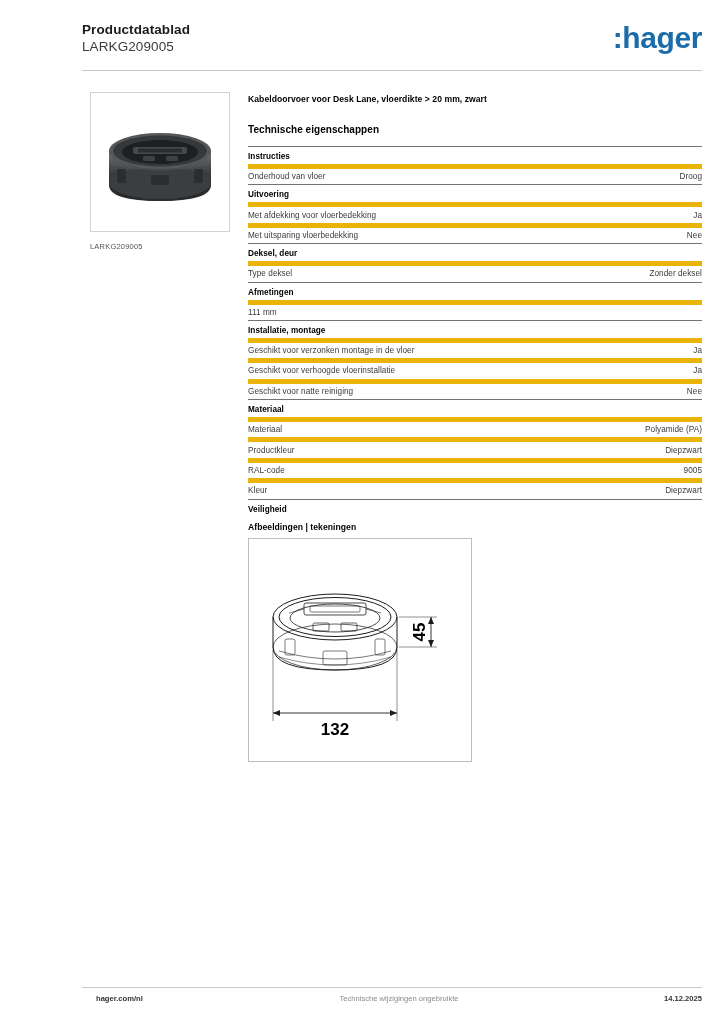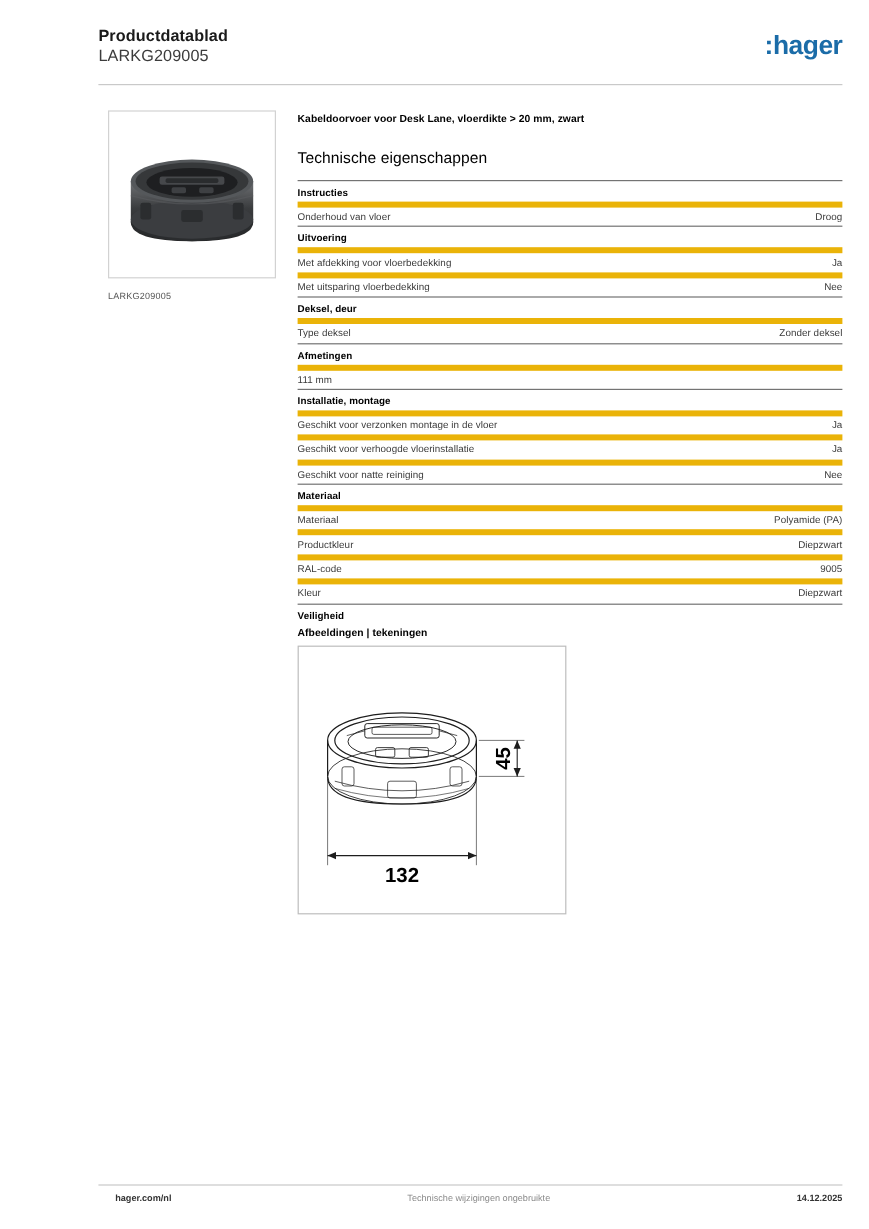--- a/index.html
+++ b/index.html
@@ -42,21 +42,21 @@
     font-size: 13.5px;
     font-weight: normal;
     color: #3c3c3c;
     line-height: 17px;
     letter-spacing: 0.1px;
   }
   .logo {
     position: absolute;
     right: 0;
     top: 2px;
-    font-size: 22px;
+    font-size: 30px;
     font-weight: bold;
     color: #1b6ca8;
     letter-spacing: -0.4px;
     line-height: 28px;
   }
   .logo .colon {
     color: #1b6ca8;
   }
   .header-rule {
     position: absolute;
@@ -95,22 +95,22 @@
     width: 454px;
   }
   .product-name {
     font-size: 8.6px;
     font-weight: bold;
     color: #000;
     margin-bottom: 20px;
     letter-spacing: 0.05px;
   }
   .section-main-title {
-    font-size: 13px;
-    font-weight: normal;
+    font-size: 10px;
+    font-weight: bold;
     color: #000;
     margin-bottom: 11px;
     letter-spacing: 0.05px;
   }
   .group {
     margin-bottom: 0;
   }
   .group-title {
     font-size: 8.2px;
     font-weight: bold;

